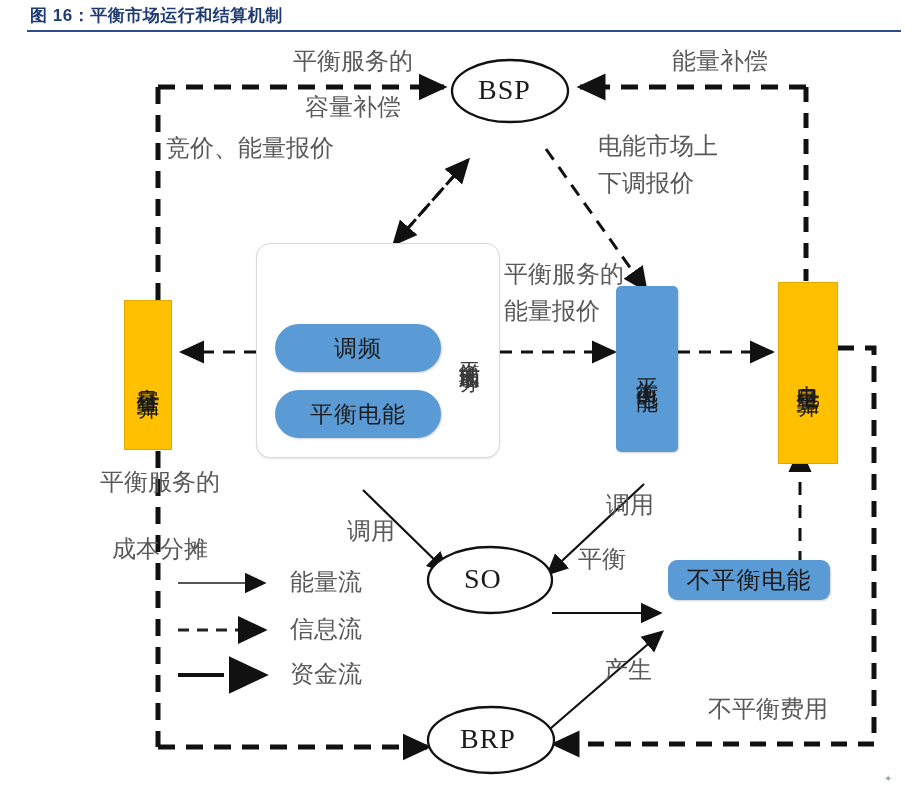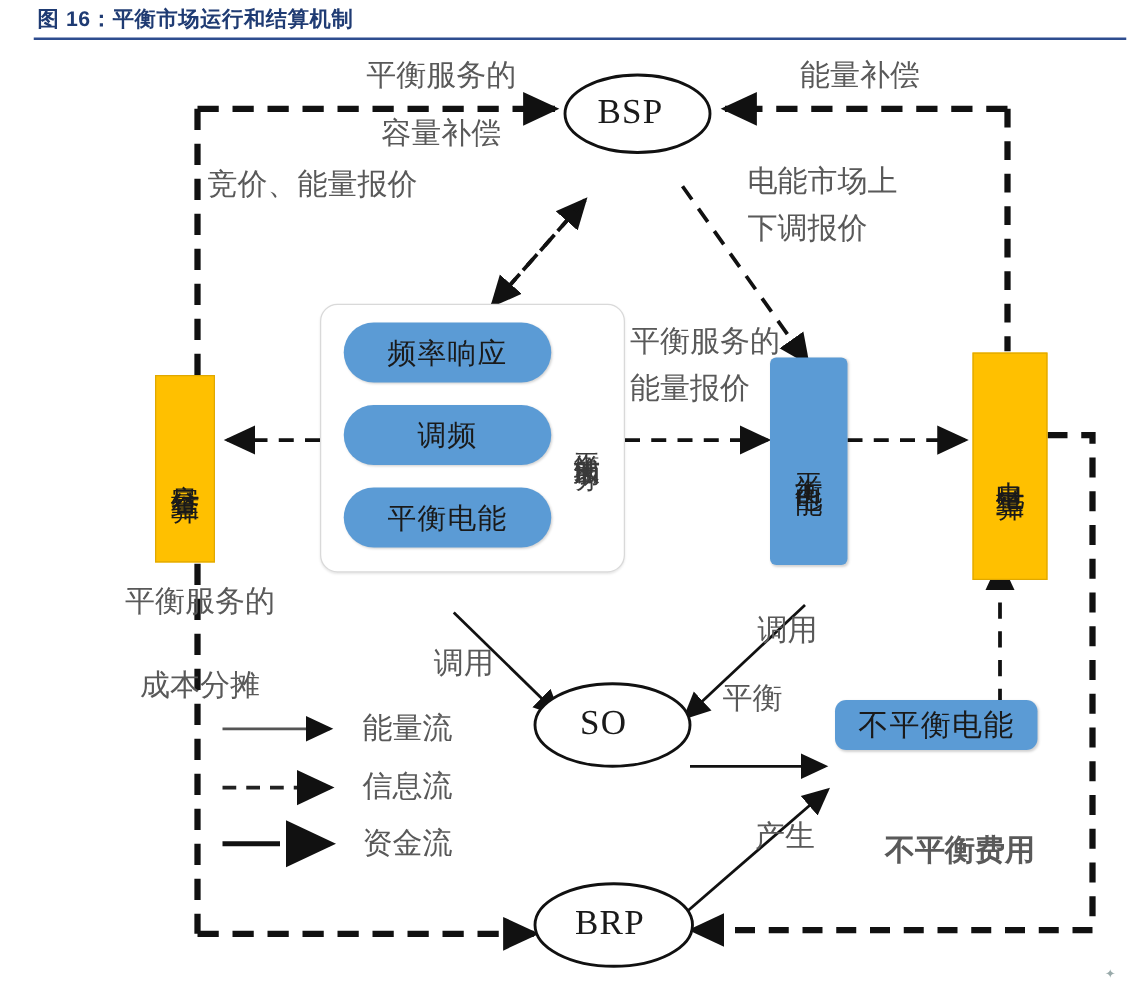--- a/index.html
+++ b/index.html
@@ -134,58 +134,55 @@
 
   <div class="bbox" style="left:616px;top:286px;width:62px;height:166px;">
     <span class="vtext">平衡电能</span>
   </div>
 
   <div id="imb-box">
     <span>不平衡电能</span>
   </div>
 
   <div id="svc-card">
-    <div class="pill" style="top:14px;">
-      <span>频率响应</span>
-    </div>
     <div class="pill" style="top:80px;">
       <span>调频</span>
     </div>
     <div class="pill" style="top:146px;">
       <span>平衡电能</span>
     </div>
     <div id="card-side">
       <span class="vtext">平衡辅助服务</span>
     </div>
   </div>
 
   <div class="lbl ctr" style="left:258px;top:48px;width:190px;">平衡服务的</div>
   <div class="lbl ctr" style="left:258px;top:94px;width:190px;">容量补偿</div>
 
-  <div class="lbl" style="left:640px;top:48px;">能量补偿</div>
+  <div class="lbl" style="left:672px;top:48px;">能量补偿</div>
 
   <div class="lbl" style="left:166px;top:135px;">竞价、能量报价</div>
 
   <div class="lbl" style="left:598px;top:133px;">电能市场上</div>
   <div class="lbl" style="left:598px;top:170px;">下调报价</div>
 
   <div class="lbl" style="left:504px;top:261px;">平衡服务的</div>
   <div class="lbl" style="left:504px;top:298px;">能量报价</div>
 
   <div class="lbl" style="left:100px;top:469px;">平衡服务的</div>
   <div class="lbl" style="left:112px;top:536px;">成本分摊</div>
 
   <div class="lbl" style="left:347px;top:518px;">调用</div>
 
   <div class="lbl" style="left:606px;top:492px;">调用</div>
 
   <div class="lbl" style="left:578px;top:546px;">平衡</div>
 
   <div class="lbl" style="left:604px;top:657px;">产生</div>
 
-  <div class="lbl" style="left:708px;top:668px;font-weight:bold;">不平衡费用</div>
+  <div class="lbl" style="left:708px;top:696px;">不平衡费用</div>
 
   <div class="leg" style="left:290px;top:566px;">能量流</div>
   <div class="leg" style="left:290px;top:613px;">信息流</div>
   <div class="leg" style="left:290px;top:658px;">资金流</div>
 
   <div class="artifact">✦</div>
 </div>
 
 </body></html>

